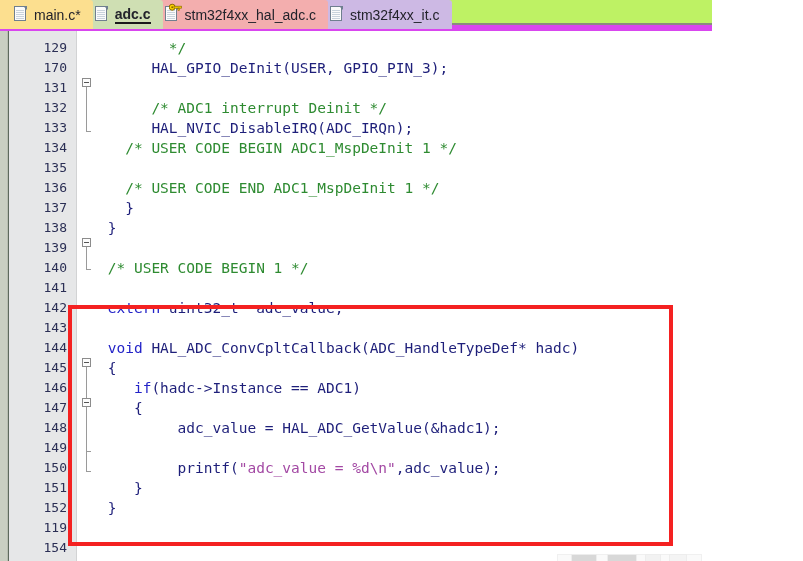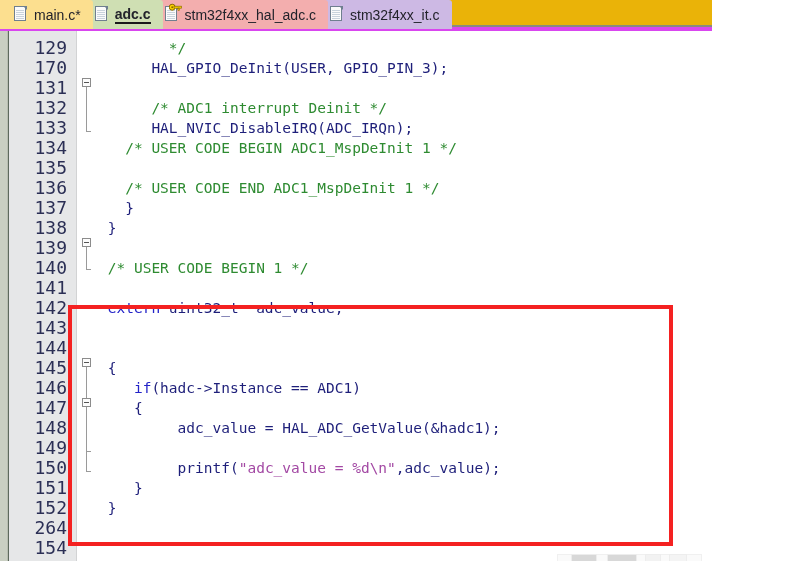--- a/index.html
+++ b/index.html
@@ -14,22 +14,22 @@
     overflow: hidden;
     position: relative;
   }
 
   
   #tabbar {
     position: absolute;
     left: 0; top: 0;
     width: 712px;
     height: 31px;
-    background: #eab308;
-    border-bottom: 6px solid #d946ef;
+    background: #bef264;
+    border-bottom: 8px solid #d946ef;
     box-sizing: border-box;
   }
   #tabbar::after {
     content: "";
     position: absolute;
     left: 0; right: 0; bottom: -2px;
     height: 2px;
     background: #8a8a80;
   }
   .tabstrip {
@@ -157,21 +157,21 @@
     font-family: "DejaVu Sans Mono", monospace;
     font-size: 14.5px;
   }
   .lineno {
     position: absolute;
     width: 58px;
     text-align: right;
     height: 20px;
     line-height: 20px;
     font-family: "DejaVu Sans Mono", monospace;
-    font-size: 18px;
+    font-size: 13px;
     color: #2b2f55;
   }
   .code { color: #1e1f7a; }
   .cm  { color: #2e8b31; }
   .kw  { color: #2323c8; }
   .str { color: #a349a4; }
 
   
   .fold-box {
     position: absolute;
@@ -298,21 +298,21 @@
       <div class="lineno" style="top: 287px;">143</div>
       <div class="lineno" style="top: 307px;">144</div>
       <div class="lineno" style="top: 327px;">145</div>
       <div class="lineno" style="top: 347px;">146</div>
       <div class="lineno" style="top: 367px;">147</div>
       <div class="lineno" style="top: 387px;">148</div>
       <div class="lineno" style="top: 407px;">149</div>
       <div class="lineno" style="top: 427px;">150</div>
       <div class="lineno" style="top: 447px;">151</div>
       <div class="lineno" style="top: 467px;">152</div>
-      <div class="lineno" style="top: 487px;">264</div>
+      <div class="lineno" style="top: 487px;">119</div>
       <div class="lineno" style="top: 507px;">154</div>
     </div>
   <div id="fold-col">
     <div class="fold-box" style="left:4px; top:207px;"></div>
     <div class="fold-line" style="left:8px; top:216px; height:22px;"></div>
     <div class="fold-foot" style="left:8px; top:238px;"></div>
 
     <div class="fold-box" style="left:4px; top:47px;"></div>
     <div class="fold-line" style="left:8px; top:56px; height:44px;"></div>
     <div class="fold-foot" style="left:8px; top:100px;"></div>
@@ -335,20 +335,21 @@
       <div class="row" style="top: 107px;"><span class="cm">   /* USER CODE BEGIN ADC1_MspDeInit 1 */</span></div>
       <div class="row" style="top: 127px;"><span class="code"></span></div>
       <div class="row" style="top: 147px;"><span class="cm">   /* USER CODE END ADC1_MspDeInit 1 */</span></div>
       <div class="row" style="top: 167px;"><span class="code">   }</span></div>
       <div class="row" style="top: 187px;"><span class="code"> }</span></div>
       <div class="row" style="top: 207px;"><span class="code"></span></div>
       <div class="row" style="top: 227px;"><span class="cm"> /* USER CODE BEGIN 1 */</span></div>
       <div class="row" style="top: 247px;"><span class="code"></span></div>
       <div class="row" style="top: 267px;"><span class="kw"> extern</span><span class="code"> uint32_t  adc_value;</span></div>
       <div class="row" style="top: 287px;"><span class="code"></span></div>
+      <div class="row" style="top: 307px;"><span class="kw"> void</span><span class="code"> HAL_ADC_ConvCpltCallback(ADC_HandleTypeDef* hadc)</span></div>
       <div class="row" style="top: 327px;"><span class="code"> {</span></div>
       <div class="row" style="top: 347px;"><span class="code">    </span><span class="kw">if</span><span class="code">(hadc-&gt;Instance == ADC1)</span></div>
       <div class="row" style="top: 367px;"><span class="code">    {</span></div>
       <div class="row" style="top: 387px;"><span class="code">         adc_value = HAL_ADC_GetValue(&amp;hadc1);</span></div>
       <div class="row" style="top: 407px;"><span class="code"></span></div>
       <div class="row" style="top: 427px;"><span class="code">         printf(</span><span class="str">"adc_value = %d\n"</span><span class="code">,adc_value);</span></div>
       <div class="row" style="top: 447px;"><span class="code">    }</span></div>
       <div class="row" style="top: 467px;"><span class="code"> }</span></div>
       <div class="row" style="top: 507px;"><span class="code"></span></div>
     </div>

